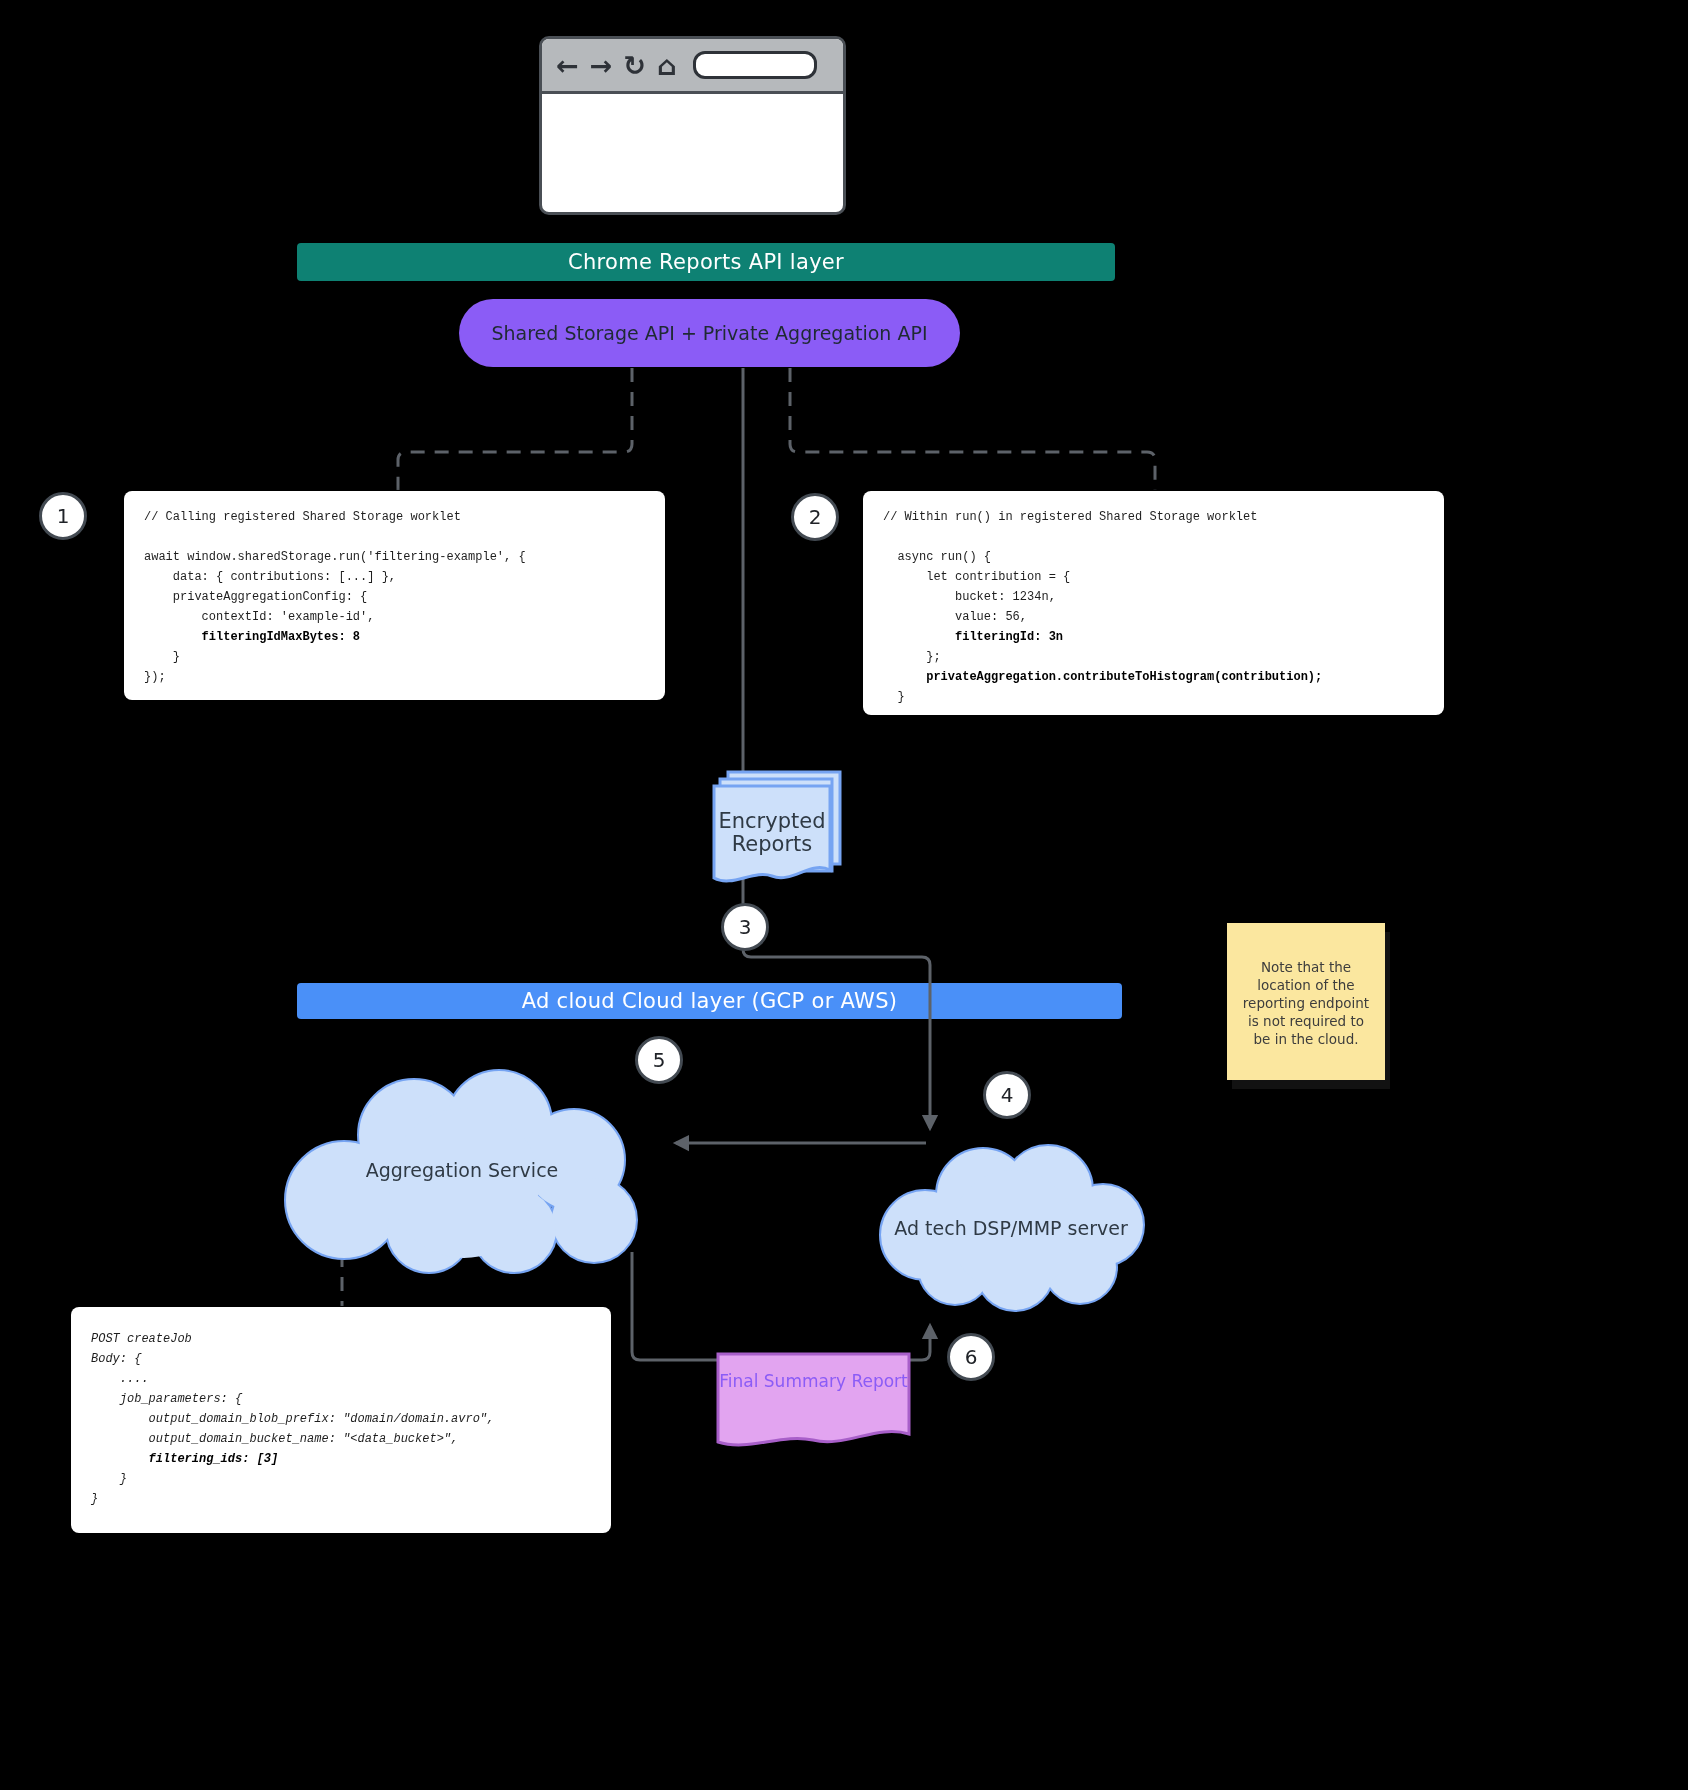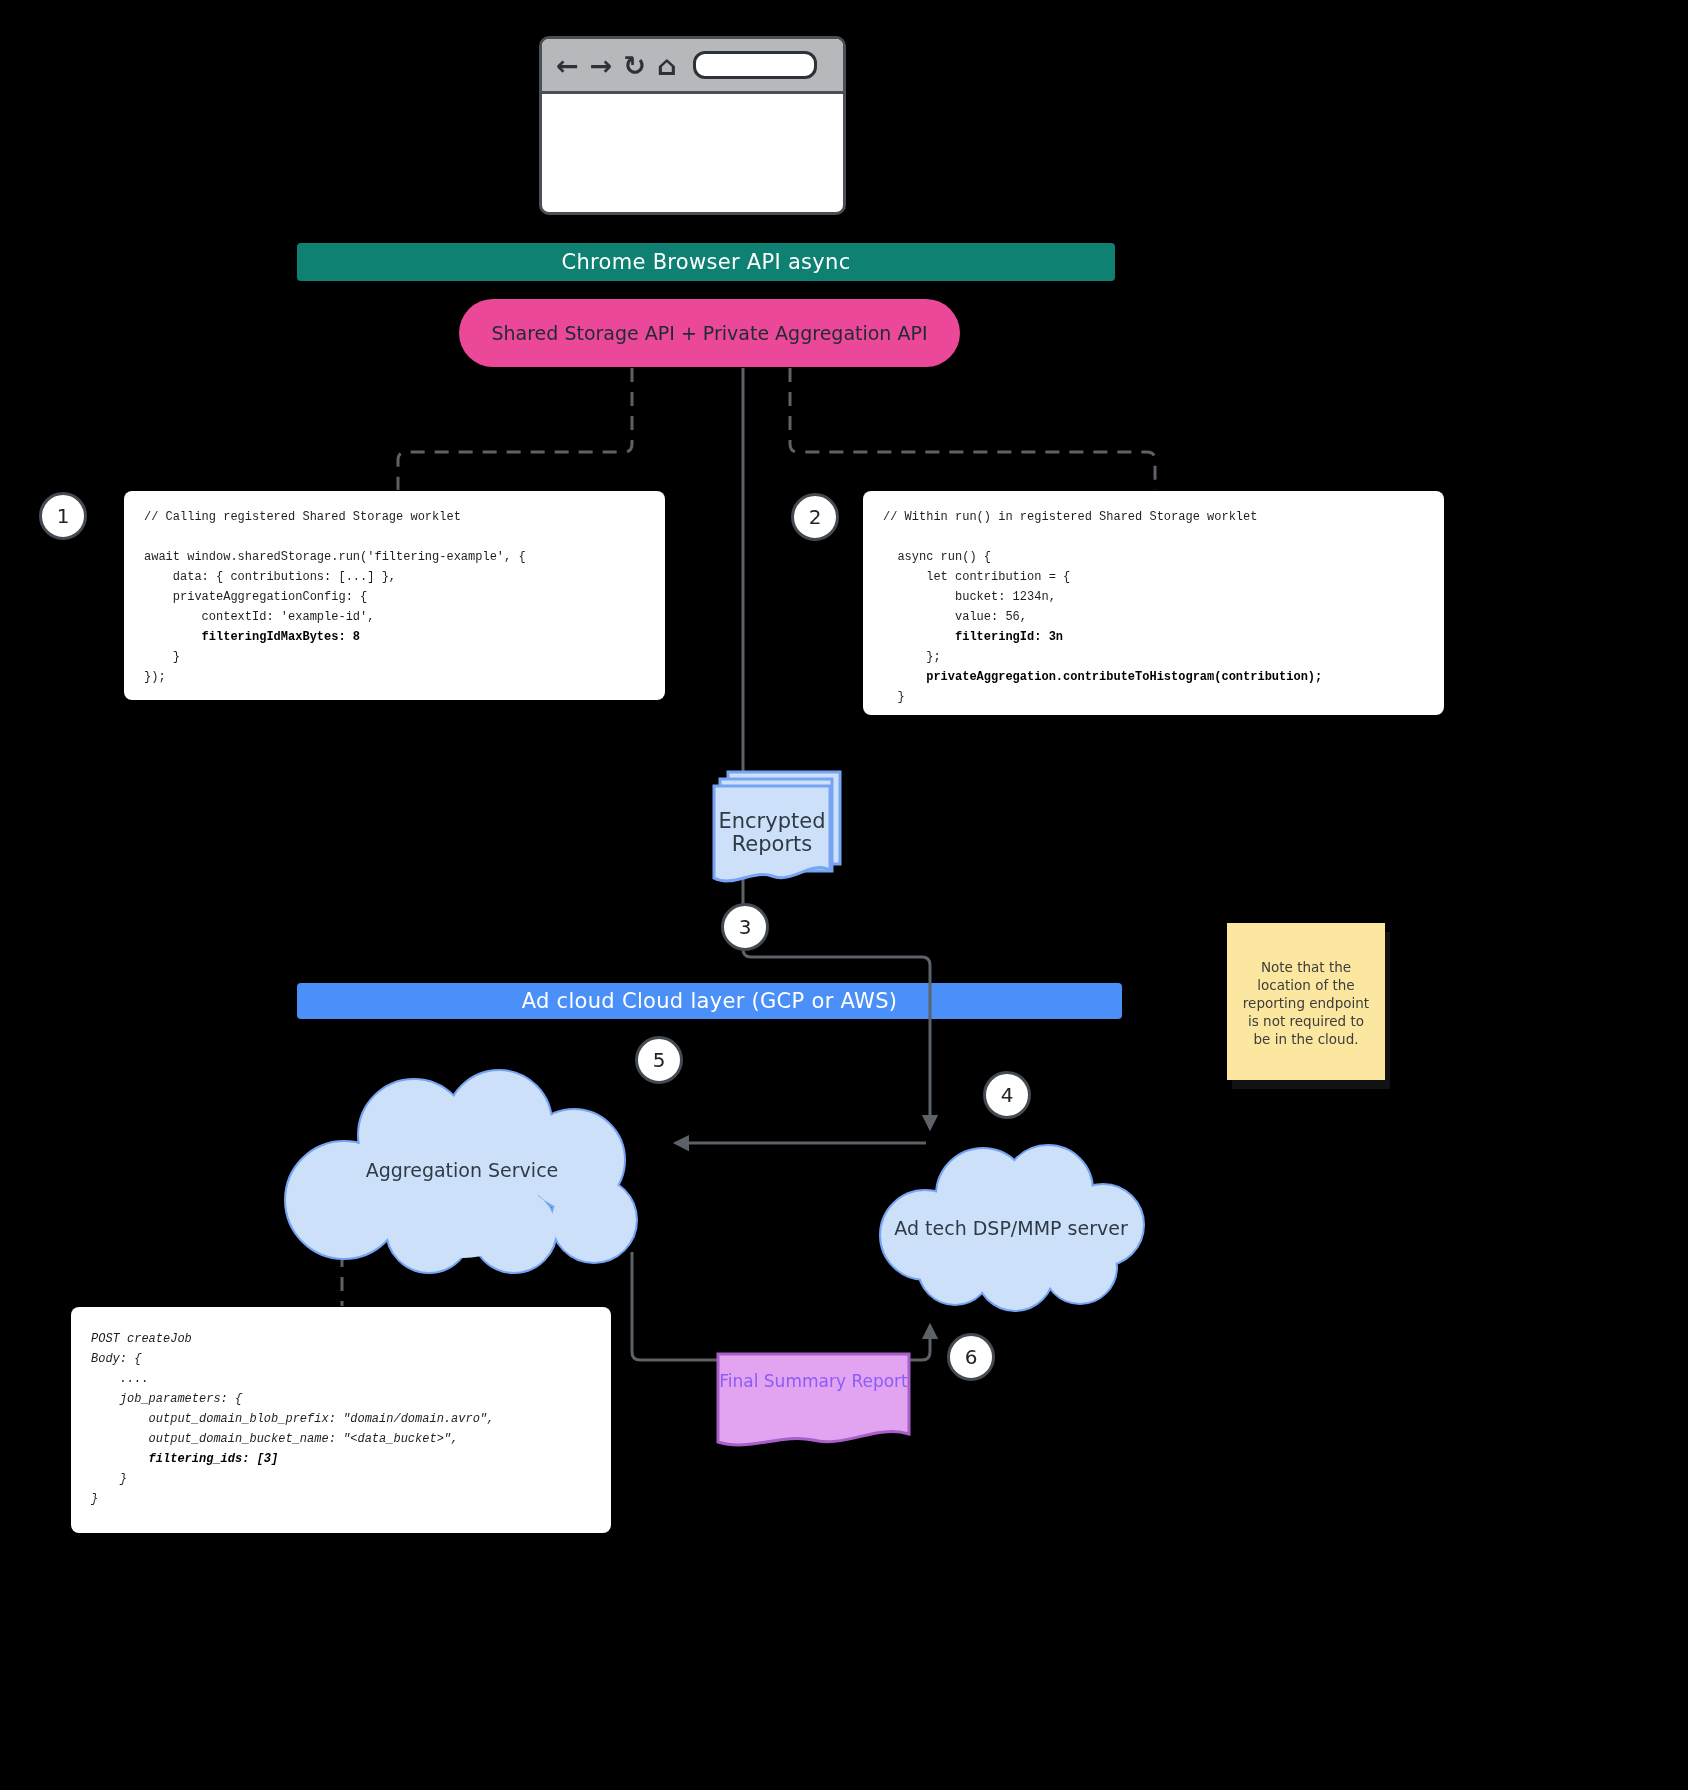--- a/index.html
+++ b/index.html
@@ -22,21 +22,21 @@
   }
   .bicon { font-family:"DejaVu Sans", sans-serif; font-weight:bold; color:#2e3238; font-size:27px; line-height:1; }
   .addr { width:118px; height:22px; background:#fff; border:3px solid #2e3238; border-radius:12px; margin-left:6px; }
 
   
   .banner { display:flex; align-items:center; justify-content:center; color:#fff;
     font-family:"DejaVu Sans", sans-serif; font-size:21px; letter-spacing:.3px; border-radius:4px; }
   .teal { background:#0e8173; }
   .blue { background:#4a90f8; }
   .pill {
-    background:#ec4899; border-radius:34px; color:#1f2a33;
+    background:#8b5cf6; border-radius:34px; color:#1f2a33;
     display:flex; align-items:center; justify-content:center;
     font-family:"DejaVu Sans", sans-serif; font-size:19px;
   }
 
   
   .code-box {
     background:#ffffff; border-radius:8px; box-sizing:border-box;
     padding:16px 20px; box-shadow:0 1px 5px rgba(0,0,0,.6);
     font-family:"Liberation Mono","DejaVu Sans Mono",monospace;
     font-size:12px; line-height:20px; color:#1e1e1e;
@@ -66,21 +66,21 @@
     color:#3d3d3d; text-align:center; font-weight:500;
     box-shadow:5px 9px 0 rgba(20,20,20,.9);
   }
 </style>
 </head>
 <body>
 
 <div id="canvas">
 
   <div class="abs banner teal" style="left:297px; top:243px; width:818px; height:38px;">
-    <span>Chrome Browser API async</span>
+    <span>Chrome Reports API layer</span>
   </div>
   <div class="abs banner blue" style="left:297px; top:983px; width:825px; height:36px;">
     <span>Ad cloud Cloud layer (GCP or AWS)</span>
   </div>
 
   <svg class="connectors" width="1688" height="1790" viewBox="0 0 1688 1790">
     <defs>
       <marker id="arrow" viewBox="0 0 12 12" refX="9" refY="6" markerWidth="6.5" markerHeight="6.5" orient="auto-start-reverse">
         <path d="M1,1 L11,6 L1,11 Z" fill="#5d6269"></path>
       </marker>

